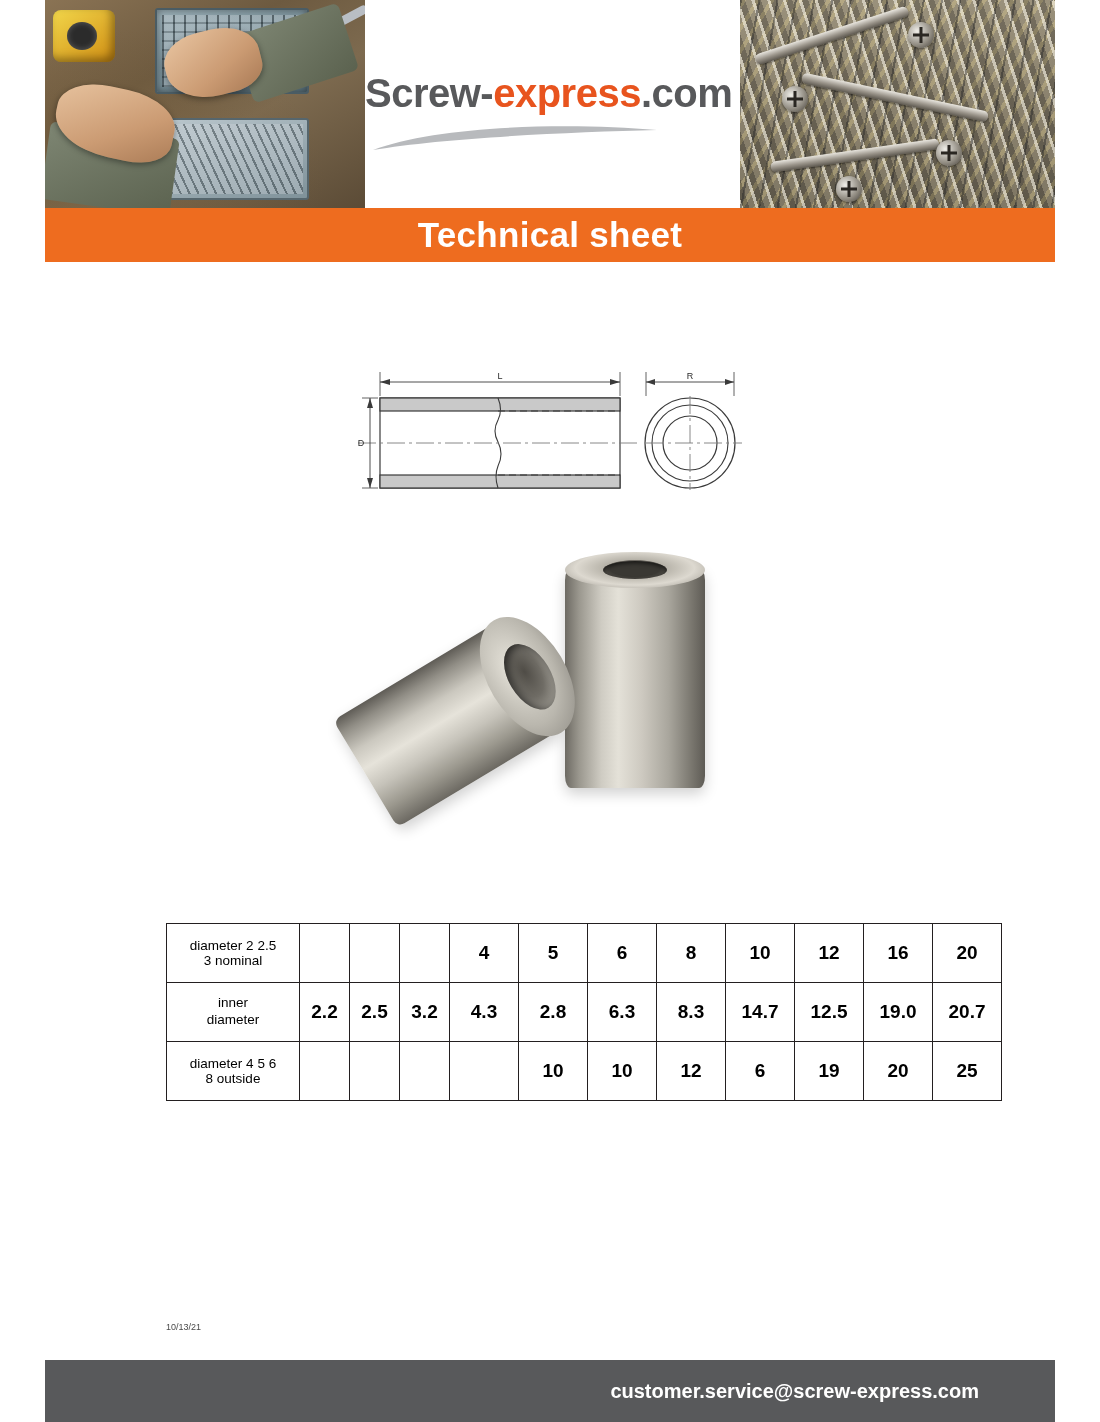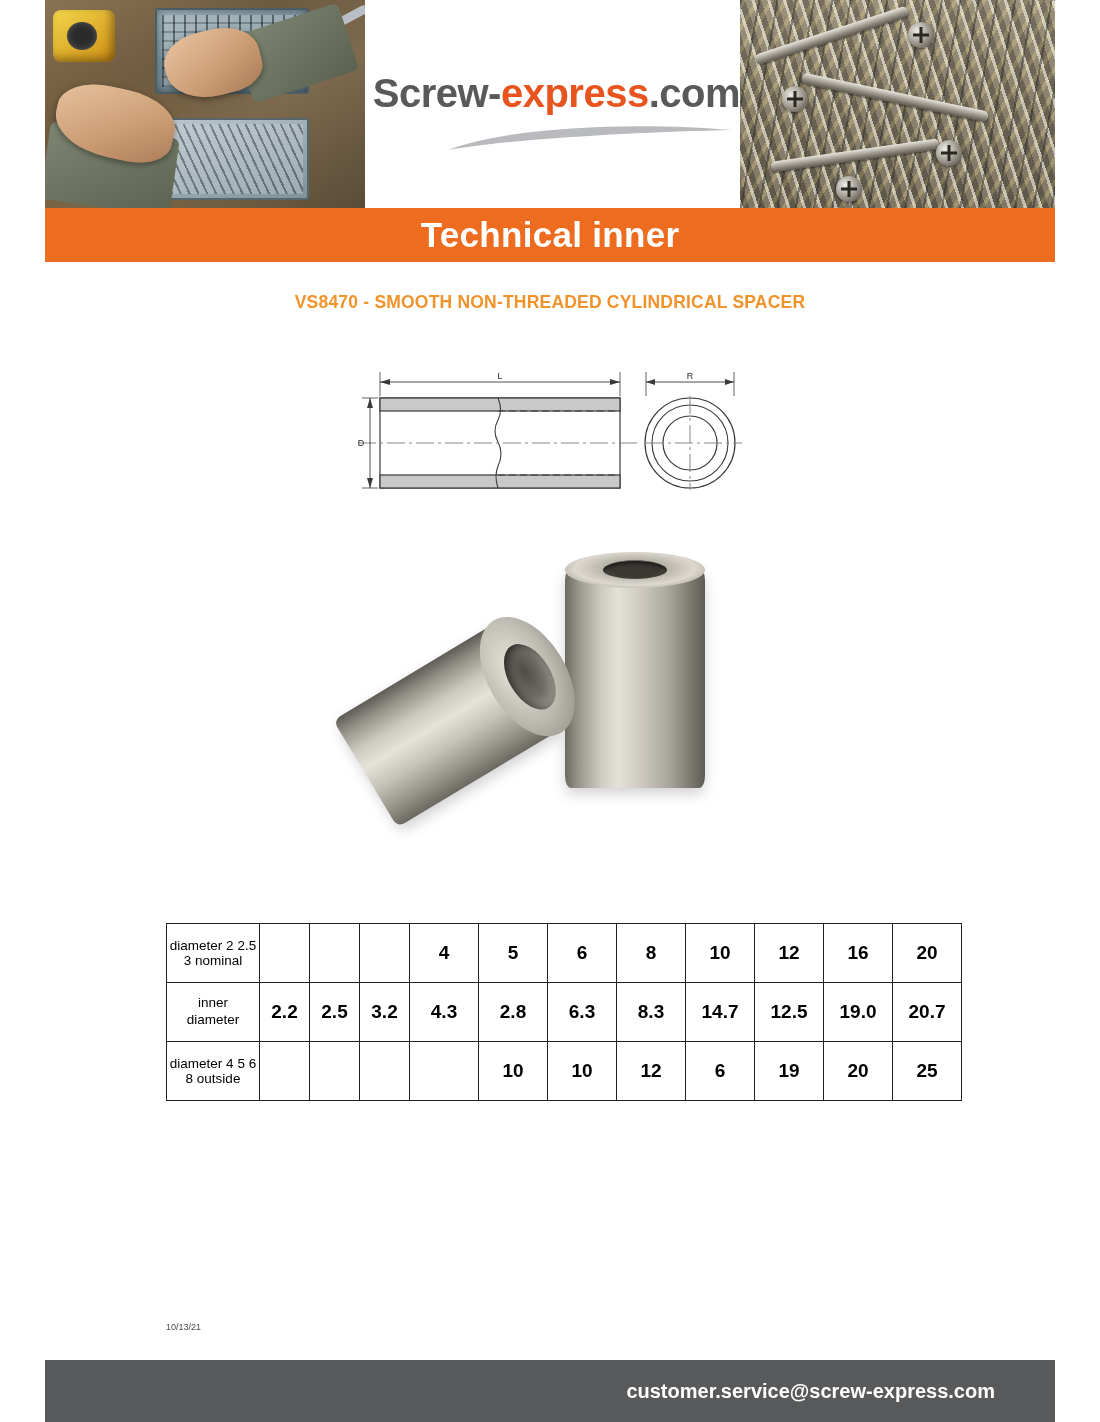--- a/index.html
+++ b/index.html
@@ -171,21 +171,21 @@
     background: #2a2722;
     transform: translate(-50%,-50%);
   }
   .logo-area {
     position: absolute;
     left: 320px; top: 0;
     width: 375px; height: 224px;
     background: #ffffff;
     display: flex;
     flex-direction: column;
-    align-items: flex-end;
+    align-items: flex-start;
     justify-content: center;
   }
   .logo-text {
     font-size: 40px;
     font-weight: bold;
     color: #58595b;
     letter-spacing: -0.5px;
     white-space: nowrap;
   }
   .logo-text .accent { color: #e8541e; }
@@ -315,21 +315,21 @@
     vertical-align: middle;
     font-size: 19px;
     font-weight: bold;
     color: #000000;
     height: 56px;
   }
   .spec-table td.rowlabel {
     font-size: 13.5px;
     font-weight: normal;
     width: 92px;
-    padding: 0 0;
+    padding: 0 20px;
   }
   .spec-table td.rowlabel.bold2 {
     font-size: 13.5px;
     font-weight: normal;
     line-height: 1.25;
   }
   .spec-table td.narrow { width: 47px; }
   .spec-table td.colcell { width: 66px; }
   
   .date-stamp {
@@ -339,21 +339,21 @@
     color: #4a4a4a;
   }
   .footer-bar {
     position: absolute;
     left: 45px; top: 1360px;
     width: 1010px; height: 62px;
     background: #58595b;
     display: flex;
     align-items: center;
     justify-content: flex-end;
-    padding-right: 60px;
+    padding-right: 76px;
     box-sizing: border-box;
   }
   .footer-email {
     color: #ffffff;
     font-size: 20px;
     font-weight: bold;
   }
 </style>
 </head>
 <body>
@@ -389,24 +389,23 @@
       <div class="rp-screw" style="left:60px; top:92px; width:190px; transform:rotate(12deg);"></div>
       <div class="rp-screw" style="left:30px; top:150px; width:170px; transform:rotate(-8deg);"></div>
       <div class="rp-head" style="left:168px; top:22px;"></div>
       <div class="rp-head" style="left:42px; top:86px;"></div>
       <div class="rp-head" style="left:196px; top:140px;"></div>
       <div class="rp-head" style="left:96px; top:176px;"></div>
     </div>
   </div>
 
   <div class="band">
-    <div class="band-title">Technical inner</div>
+    <div class="band-title">Technical sheet</div>
   </div>
 
-  <div class="doc-title">VS8470 - SMOOTH NON-THREADED CYLINDRICAL SPACER</div>
 
   <div class="drawing">
     <svg width="400" height="165" viewBox="0 0 400 165">
 
       <rect x="30" y="38" width="240" height="90" fill="#ffffff" stroke="#3a3a3a" stroke-width="1.2"></rect>
 
       <rect x="30" y="38" width="240" height="13" fill="#c9c9c9" stroke="#3a3a3a" stroke-width="1.2"></rect>
 
       <rect x="30" y="115" width="240" height="13" fill="#c9c9c9" stroke="#3a3a3a" stroke-width="1.2"></rect>
 

